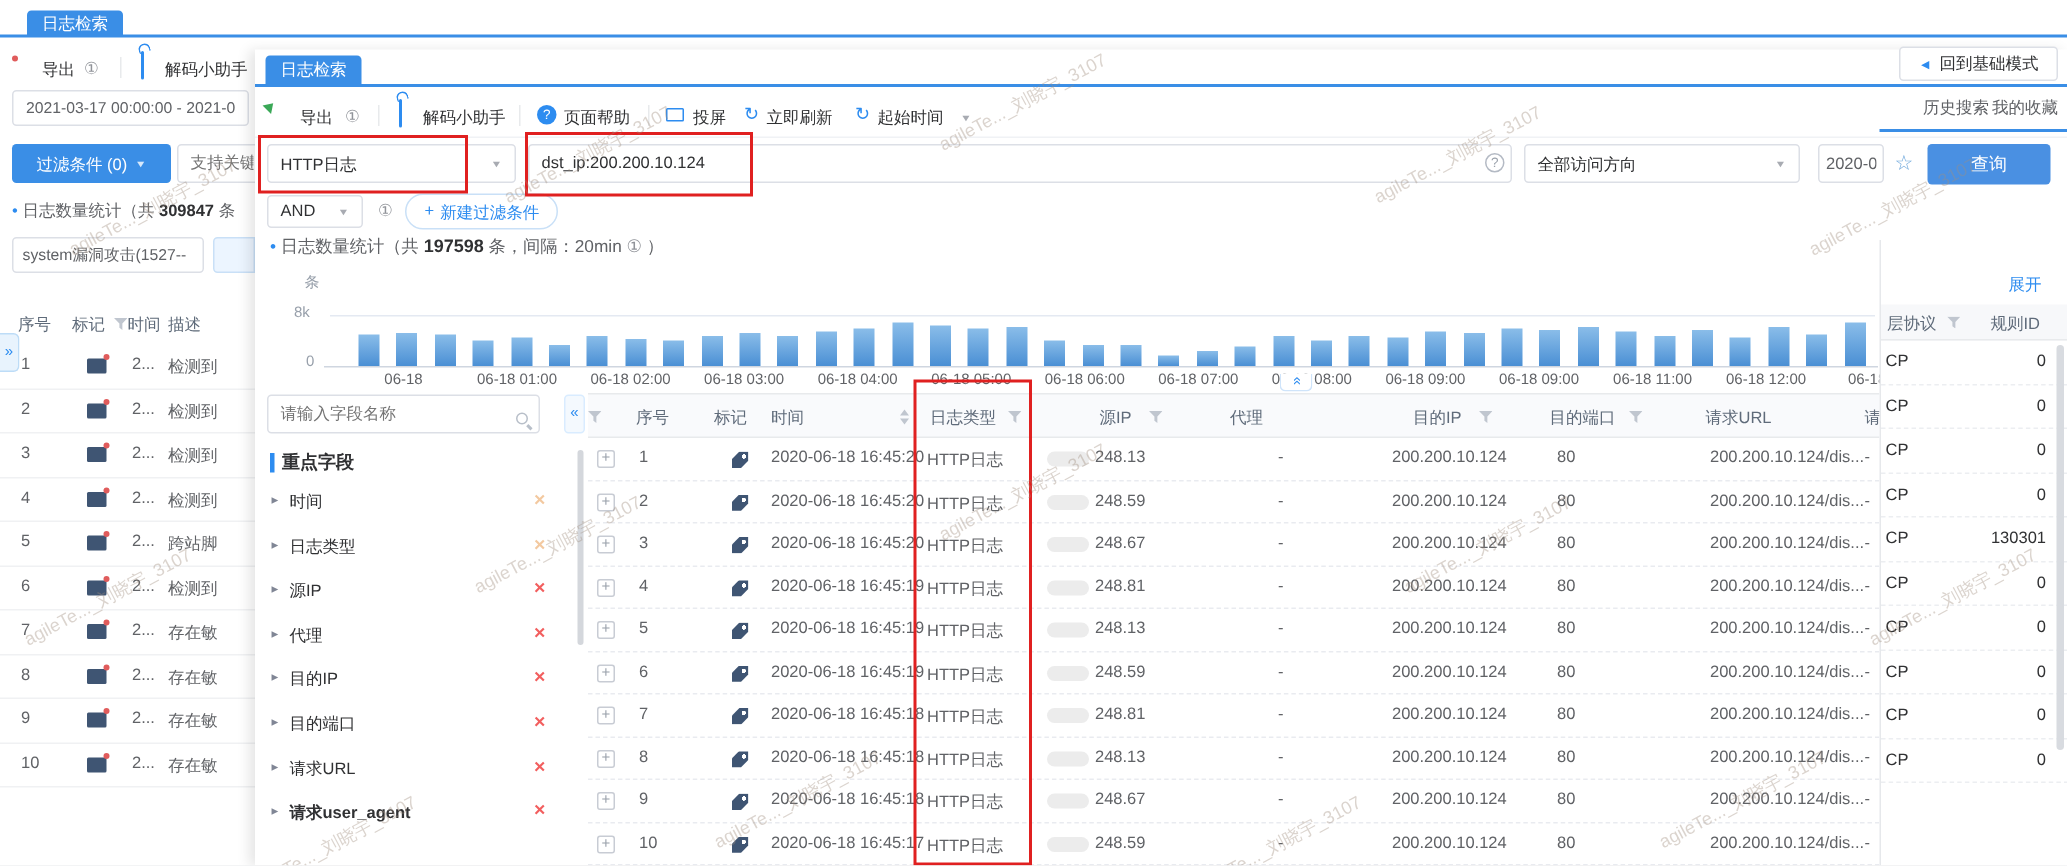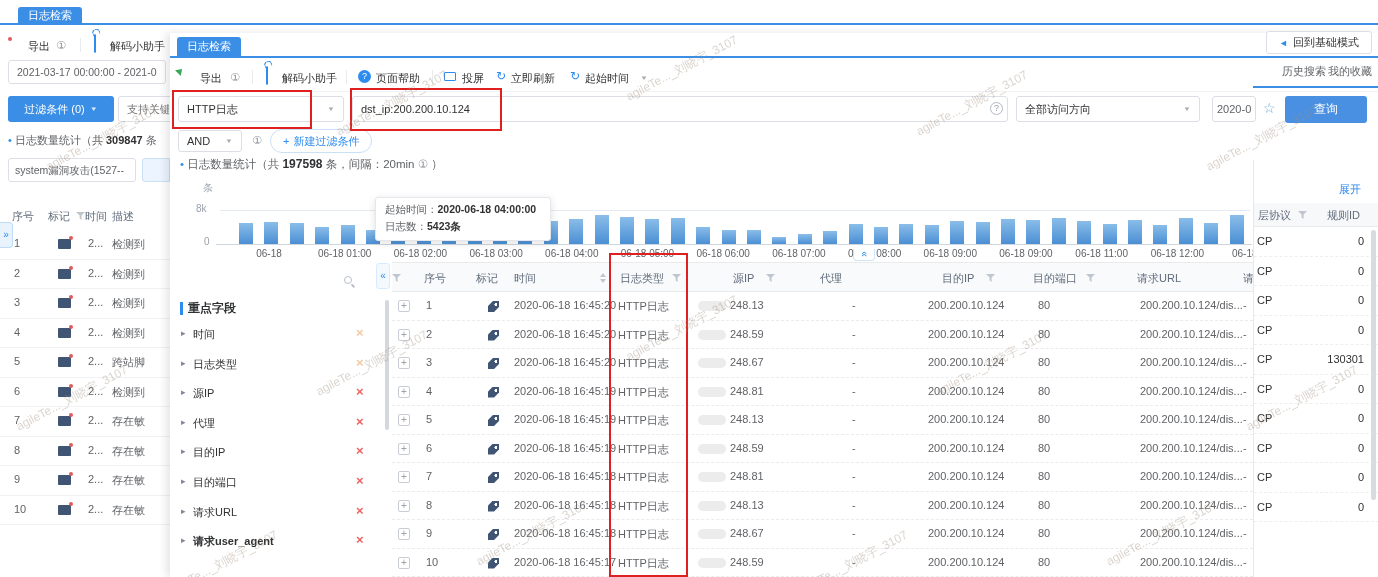--- a/index.html
+++ b/index.html
@@ -272,20 +272,21 @@
         <div style="position: absolute; left: 977px; top: 248px; width: 68px; text-align: center; font-size: 10px; color: rgb(96, 98, 102); white-space: nowrap;">06-18 09:00</div>
         <div style="position: absolute; left: 1052.7px; top: 248px; width: 68px; text-align: center; font-size: 10px; color: rgb(96, 98, 102); white-space: nowrap;">06-18 11:00</div>
         <div style="position: absolute; left: 1128.4px; top: 248px; width: 68px; text-align: center; font-size: 10px; color: rgb(96, 98, 102); white-space: nowrap;">06-18 12:00</div>
         <div style="position: absolute; left: 1204.1px; top: 248px; width: 68px; text-align: center; font-size: 10px; color: rgb(96, 98, 102); white-space: nowrap;">06-18 13:</div>
       </div>
 
     
     <div class="abs" style="left:853px;top:249px;width:22px;height:12px;border:1px solid #cfe4fa;border-top:none;background:#fff;border-radius:0 0 4px 4px;color:#2d8cf0;font-size:10px;text-align:center;line-height:10px;pointer-events:auto;"><span style="display:inline-block;transform:rotate(90deg);">«</span></div>
 
     
+    <input class="abs inp" style="left: 178px; top: 263px; width: 182px; height: 26px; pointer-events: auto;" placeholder="请输入字段名称">
     <span class="abs mag" style="left:344px;top:270px;"></span>
     <div class="abs" style="left:376px;top:263px;width:14px;height:26px;background:#f4f9fe;border:1px solid #d9ecff;border-radius:3px;color:#2d8cf0;font-size:10px;line-height:24px;text-align:center;pointer-events:auto;"><span>«</span></div>
     <div class="abs" style="left:385px;top:300px;width:4px;height:130px;background:#d4d7dc;border-radius:2px;pointer-events:auto;"></div>
     <div class="abs" style="left:180px;top:300px;display:flex;align-items:center;gap:5px;">
       <span style="width:3px;height:13px;background:#2d8cf0;display:inline-block;"></span>
       <span class="txt dark bold" style="font-size:12px;">重点字段</span>
     </div>
     <div id="field-list" class="abs" style="left:0;top:0;width:400px;height:577px;pointer-events:auto;">
         <div style="position: absolute; left: 181px; top: 328px; font-size: 9px; color: rgb(128, 134, 149);">▸</div>
         <div class="txt dark" style="position: absolute; left: 193px; top: 327px;">时间</div>
@@ -533,24 +534,20 @@
           <div class="cell" style="left: 58px; top: 8px; width: 52px; text-align: right; color: rgb(48, 49, 51);">0</div>
         </div>
       </div>
     <div class="abs" style="left:117px;top:70px;width:5px;height:270px;background:#d8dbe0;border-radius:3px;"></div>
   </div>
 
   <div class="redbox" style="left:172px;top:90px;width:140px;height:39px;"></div>
   <div class="redbox" style="left:350px;top:88px;width:152px;height:43px;"></div>
   <div class="redbox" style="left:609px;top:253px;width:79px;height:324px;"></div>
 
-  <div class="abs" style="left:375px;top:197px;width:176px;height:44px;background:#fff;border:1px solid #e5e7ec;border-radius:3px;box-shadow:0 2px 8px rgba(0,0,0,.12);padding:5px 9px;z-index:30;font-size:10.5px;color:#606266;white-space:nowrap;">
-    <div><span>起始时间：</span><span class="bold dark">2020-06-18 04:00:00</span></div>
-    <div style="margin-top:3px;"><span>日志数：</span><span class="bold dark">5423条</span></div>
-  </div>
 
   <div id="watermarks">
       <span class="wm" style="left: 40px; top: 130px;">agileTe..._刘晓宇_3107</span>
       <span class="wm" style="left: 330px; top: 95px;">agileTe..._刘晓宇_3107</span>
       <span class="wm" style="left: 620px; top: 60px;">agileTe..._刘晓宇_3107</span>
       <span class="wm" style="left: 910px; top: 95px;">agileTe..._刘晓宇_3107</span>
       <span class="wm" style="left: 1200px; top: 130px;">agileTe..._刘晓宇_3107</span>
       <span class="wm" style="left: 10px; top: 390px;">agileTe..._刘晓宇_3107</span>
       <span class="wm" style="left: 310px; top: 355px;">agileTe..._刘晓宇_3107</span>
       <span class="wm" style="left: 620px; top: 320px;">agileTe..._刘晓宇_3107</span>

